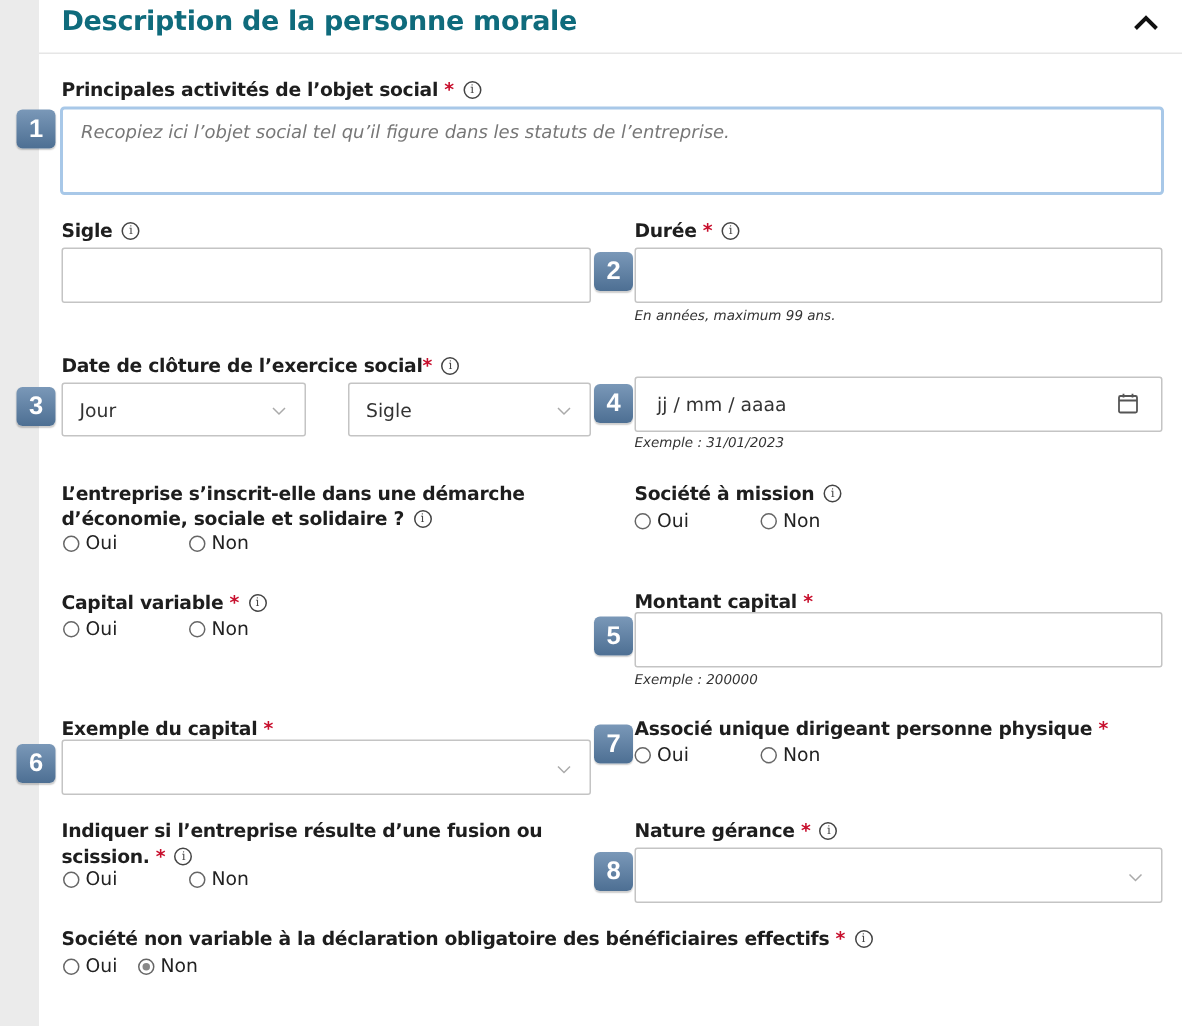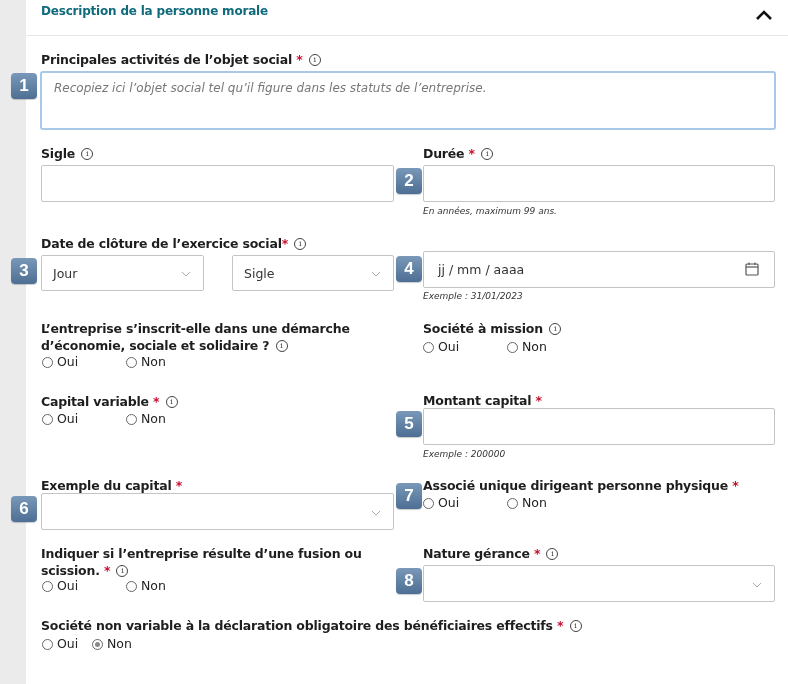--- a/index.html
+++ b/index.html
@@ -1,21 +1,21 @@
 <!DOCTYPE html>
 <html><head>
 <meta charset="utf-8">
 <style>
   * { box-sizing: border-box; margin: 0; padding: 0; }
   html, body { width: 788px; height: 684px; overflow: hidden; background: #ffffff; }
   body { font-family: "DejaVu Sans", sans-serif; color: #222; position: relative; }
   .gutter { position: absolute; left: 0; top: 0; width: 26px; height: 684px; background: #ebebeb; }
   .panel { position: absolute; left: 26px; top: 0; width: 762px; height: 684px; background: #fff; }
   .header { position: absolute; left: 0; top: 0; width: 762px; height: 36px; border-bottom: 1px solid #e6e6e6; }
-  .title { position: absolute; left: 15px; top: 4px; font-size: 12px; font-weight: bold; color: #0f6b7c; letter-spacing: -0.2px; }
+  .title { position: absolute; left: 15px; top: 4px; font-size: 18px; font-weight: bold; color: #0f6b7c; letter-spacing: -0.2px; }
   .chev { position: absolute; right: 14px; top: 8px; width: 20px; height: 14px; cursor: pointer; }
   .abs { position: absolute; }
   .label { font-size: 12.5px; font-weight: bold; color: #1e1e1e; line-height: 17px; letter-spacing: -0.2px; }
   .req { color: #c8102e; font-weight: bold; }
   .info { display: inline-block; width: 12px; height: 12px; border: 1px solid #444; border-radius: 50%; font-size: 8px; line-height: 10px; text-align: center; font-weight: normal; color: #444; vertical-align: 2px; margin-left: 2px; font-family: "DejaVu Serif", serif; }
   .input { position: absolute; border: 1px solid #c4c4c4; border-radius: 2px; background: #fff; }
   .input.focus { border: 2px solid #a8c8e8; border-radius: 3px; }
   .ph { position: absolute; font-size: 12px; color: #777; font-style: italic; }
   .val { position: absolute; font-size: 12.5px; color: #333; }
   .hint { position: absolute; font-size: 9px; font-style: italic; color: #333; }

